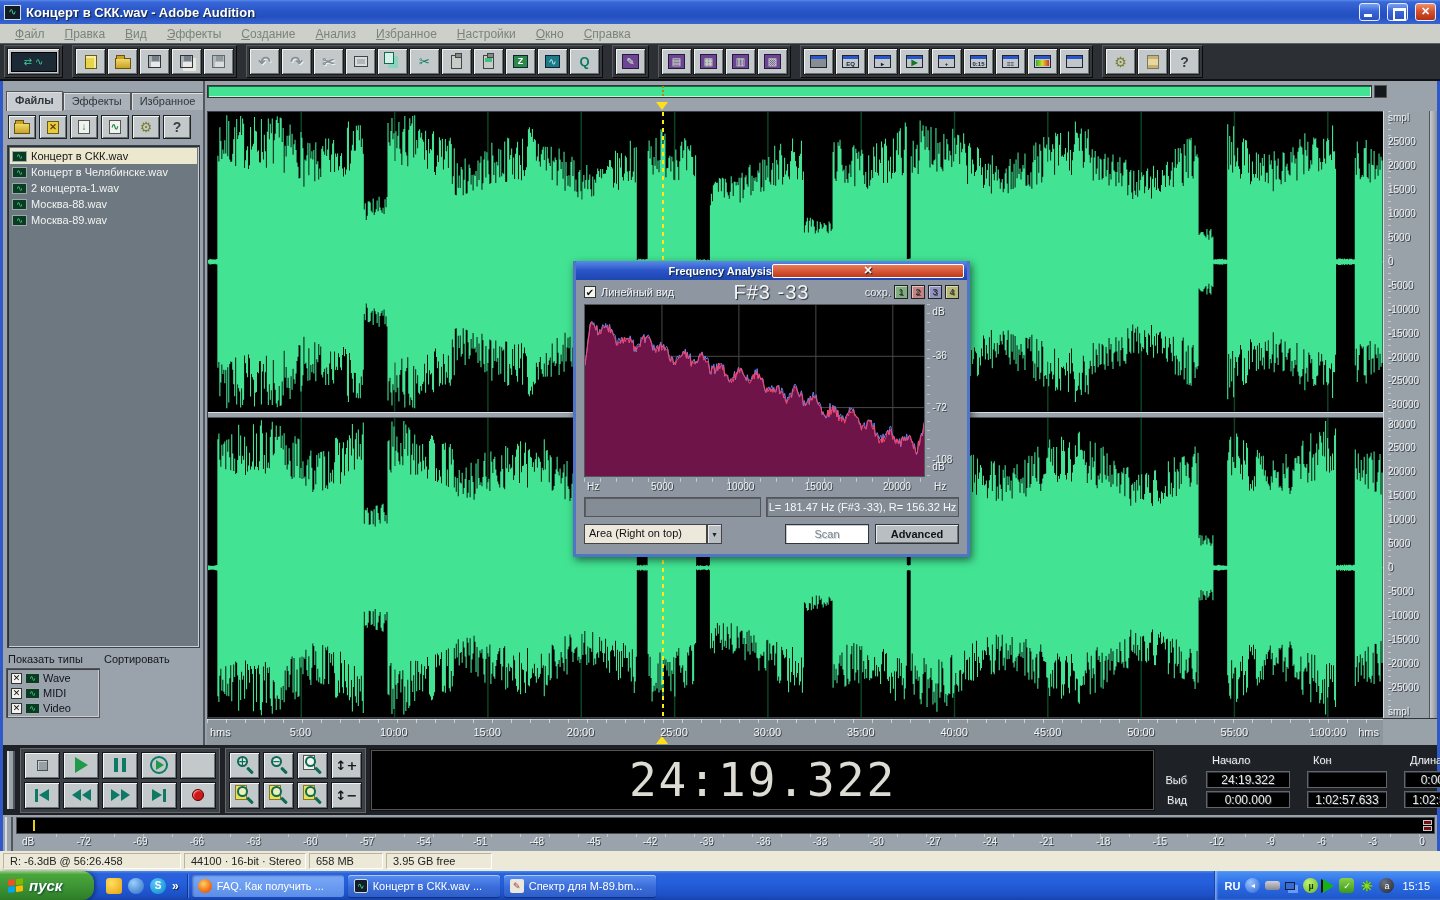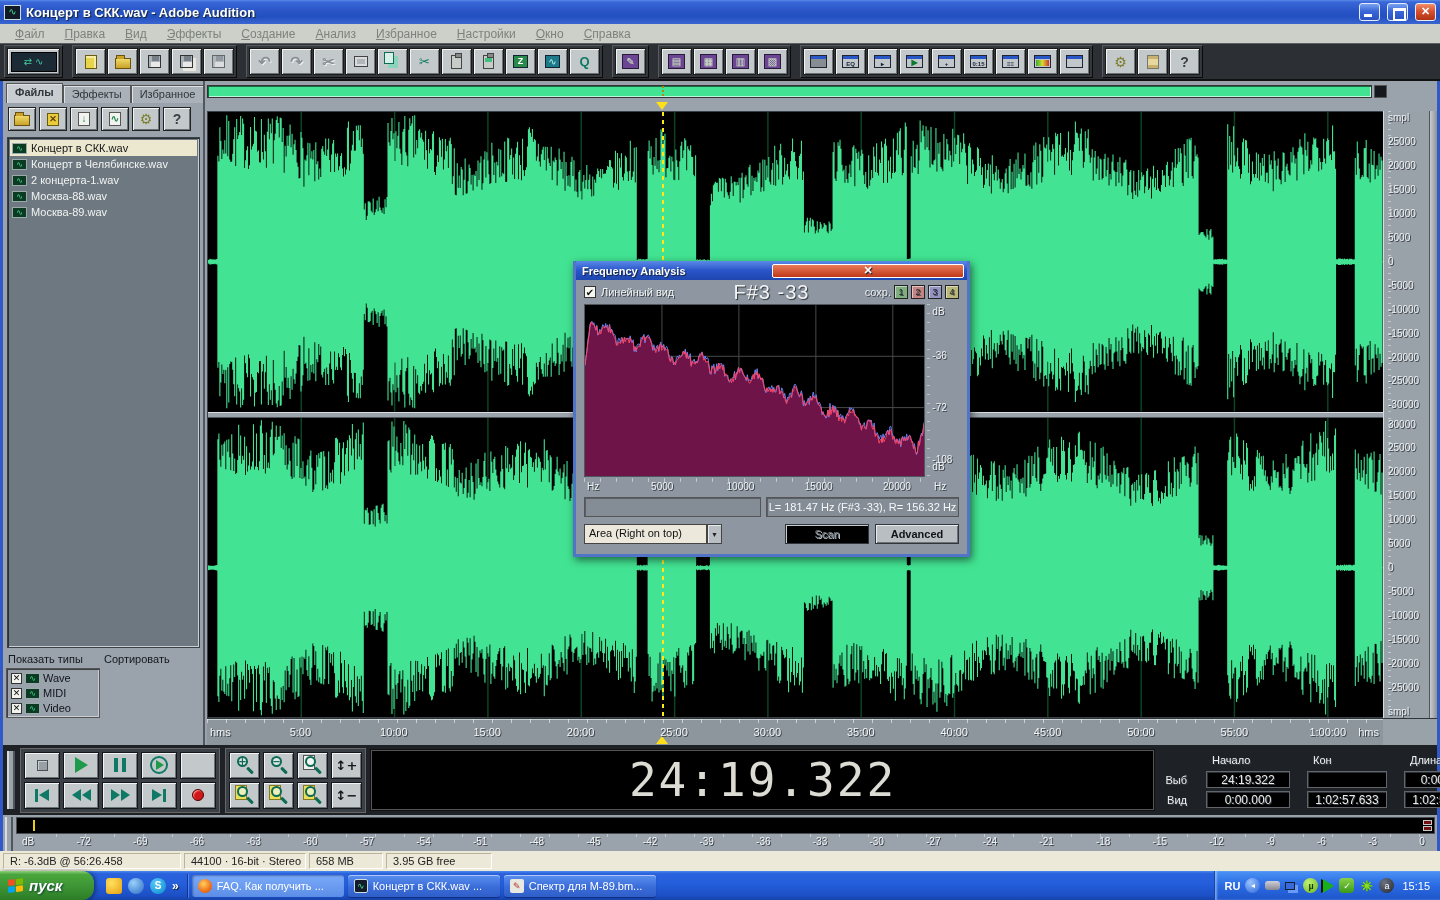--- a/index.html
+++ b/index.html
@@ -63,21 +63,21 @@
   .tile-teal{width:15px;height:13px;background:#1a7a8a;color:#c8f8e8;font-size:10px;border:1px solid #123;display:inline-flex;align-items:center;justify-content:center;}
   .tile-purple{width:17px;height:15px;background:#6c4694;color:#d8f0c8;font-size:10px;border:1px solid #2a1a3a;display:inline-flex;align-items:center;justify-content:center;}
   .tile-yellow{width:12px;height:13px;background:#e8cc3a;color:#604010;font-weight:bold;font-size:9px;border:1px solid #6a5a10;display:inline-flex;align-items:center;justify-content:center;}
   .tile-white{width:12px;height:14px;background:#f2f2ee;border:1px solid #555;color:#1a8a4a;font-size:10px;font-weight:bold;display:inline-flex;align-items:center;justify-content:center;}
   .shape-scroll{width:12px;height:14px;background:#e8d8a0;border:1px solid #776;box-shadow:inset 0 3px 0 #c8b070,inset 0 -3px 0 #c8b070;}
 
   
   #workspace{flex:1;display:flex;min-height:0;background:#9aa2ab;border-left:3px solid #2f58c8;border-right:3px solid #2f58c8;}
   
   #leftpanel{width:202px;display:flex;flex-direction:column;border-right:2px solid #51575d;padding:2px 2px 3px 3px;}
-  #tabs{display:flex;align-items:flex-end;height:20px;}
+  #tabs{display:flex;align-items:center;height:20px;margin-top:8px;}
   .tab{font-size:11px;color:#30363a;background:#aab1b8;border:1px solid #555;border-bottom:none;padding:2px 8px 3px;box-shadow:inset 1px 1px 0 #dde2e5;white-space:nowrap;}
   .tab.active{background:#c8cdd1;font-weight:bold;padding-bottom:5px;}
   #panel-tools{display:flex;gap:3px;padding:4px 2px;}
   .sm-btn{width:28px;height:24px;display:flex;align-items:center;justify-content:center;background:#c3c8ca;border:1px solid #222;
     box-shadow:inset 1px 1px 0 #f2f4f4,inset -1px -1px 0 #6a7276;}
   #filelist{flex:1;margin:2px 1px;background:#6e7880;border:1px solid #3a4046;box-shadow:inset 1px 1px 0 #2a3036, inset -1px -1px 0 #c8ced2;padding:2px;overflow:hidden;}
   .file-row{display:flex;align-items:center;gap:4px;height:16px;padding:0 2px;font-size:11px;color:#f2f4f2;white-space:nowrap;}
   .file-row.selected{background:#ece8d0;color:#141414;}
   .wave-ico{width:15px;height:11px;background:#0c3a22;border:1px solid #9aa;color:#42e392;font-size:8px;display:inline-flex;align-items:center;justify-content:center;flex:none;}
   #panel-bottom{height:92px;padding-top:3px;}
@@ -227,21 +227,21 @@
   .tr-player{width:0;height:0;border-left:11px solid #18b018;border-top:7px solid transparent;border-bottom:7px solid transparent;filter:drop-shadow(-2px 0 0 #111);}
   .tr-antivirus{background:linear-gradient(#8ad048,#3a9a18);border-radius:4px;}
   .tr-qip{color:#8ae018;font-size:14px;font-weight:bold;text-shadow:0 0 1px #260;}
   .tr-sphere{background:radial-gradient(circle at 35% 30%,#6a7280,#23262e);border-radius:50%;}
   #tray-clock{color:#fff;font-size:11px;margin-left:3px;}
 
   
   #freqdlg{position:absolute;left:573px;top:261px;width:397px;height:296px;background:#8e97a1;border:3px solid #4f74c8;border-top:none;
     box-shadow:2px 3px 8px rgba(0,0,0,.55);z-index:50;display:flex;flex-direction:column;}
   #freq-title{height:19px;background:linear-gradient(180deg,#5a8ae8,#2a55c8 50%,#1e46b0);display:flex;align-items:center;padding:0 3px 0 6px;}
-  #freq-title span{flex:1;color:#fff;font-weight:bold;font-size:11px;text-shadow:1px 1px 1px #123;}
+  #freq-title span{flex:1;color:#fff;font-weight:bold;font-size:11px;text-shadow:1px 1px 1px #123;text-align:right;}
   #freq-close{width:16px;height:14px;background:linear-gradient(180deg,#e87a5a,#c03818);border:1px solid #fff;border-radius:2px;
     color:#fff;font-size:9px;font-weight:bold;display:flex;align-items:center;justify-content:center;}
   #freq-head{height:24px;display:flex;align-items:center;padding:0 8px;position:relative;gap:5px;}
   #freq-chk{width:12px;height:12px;background:#f6f6f0;border:1px solid #333;color:#111;font-size:10px;display:flex;align-items:center;justify-content:center;}
   #freq-linear{font-size:11px;color:#f0f4f6;text-shadow:1px 1px 0 #3a4046;}
   #freq-note{position:absolute;left:0;right:0;text-align:center;font-size:20px;color:#f2f4f6;text-shadow:1px 1px 1px #30363c;letter-spacing:1px;}
   #freq-save{margin-left:auto;display:flex;align-items:center;gap:3px;font-size:11px;color:#e8ecf0;text-shadow:1px 1px 0 #3a4046;z-index:2;}
   .slot{width:14px;height:14px;border:1px solid #222;font-size:9px;color:#222;display:flex;align-items:center;justify-content:center;box-shadow:inset 1px 1px 0 rgba(255,255,255,.5);}
   .slot1{background:#7fae7f;} .slot2{background:#c48484;} .slot3{background:#9494c4;} .slot4{background:#b8b878;}
   #freq-plotwrap{display:flex;margin:0 8px;height:173px;}
@@ -255,21 +255,21 @@
   #freq-xaxis .hzl{position:absolute;left:3px;top:4px;} #freq-xaxis .hzr{position:absolute;left:350px;top:4px;}
   .hztick{position:absolute;top:4px;transform:translateX(-50%);}
   #freq-status{height:20px;margin:2px 8px;display:flex;gap:5px;}
   #freq-msg{flex:1;background:#848c95;border:1px solid #555;box-shadow:inset 1px 1px 0 #5a6068;}
   #freq-readout{width:193px;background:#848c95;border:1px solid #555;box-shadow:inset 1px 1px 0 #5a6068;
     color:#f6f8fa;font-size:11px;display:flex;align-items:center;justify-content:center;white-space:nowrap;}
   #freq-foot{height:26px;margin:2px 8px 0;display:flex;align-items:center;gap:6px;}
   #area-dd{display:flex;height:20px;width:138px;}
   #area-dd .dd-val{flex:1;background:#ece8dc;border:1px solid #444;font-size:11px;color:#111;padding:2px 4px;white-space:nowrap;overflow:hidden;}
   .dlg-btn{height:20px;width:84px;font-size:11px;display:flex;align-items:center;justify-content:center;border:1px solid #30363c;}
-  .dlg-btn.disabled{background:#000000;color:#7a828a;text-shadow:1px 1px 0 #c8d0d4;box-shadow:inset 1px 1px 0 #c4cacE;margin-left:auto;}
+  .dlg-btn.disabled{background:#ffffff;color:#7a828a;text-shadow:1px 1px 0 #c8d0d4;box-shadow:inset 1px 1px 0 #c4cacE;margin-left:auto;}
   .dlg-btn.normal{background:#b8bec2;color:#10141a;font-weight:bold;box-shadow:inset 1px 1px 0 #e8ecec,inset -1px -1px 0 #6a7276;}
 </style>
 </head>
 <body>
 
 <div id="app">
 
   <div id="titlebar">
     <span class="app-ico">∿</span>
     <span id="win-title">Концерт в СКК.wav - Adobe Audition</span>

